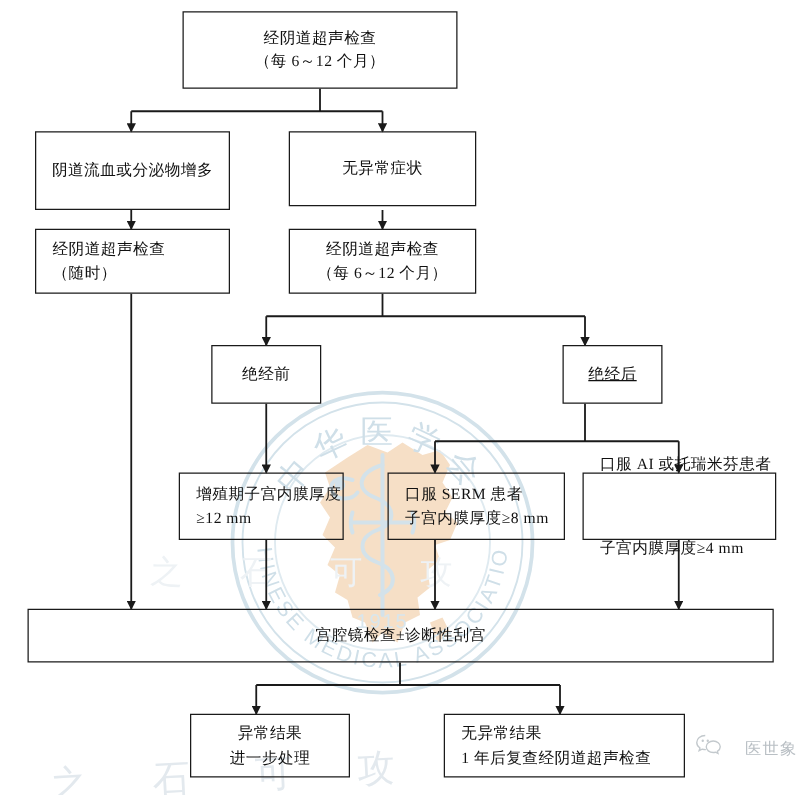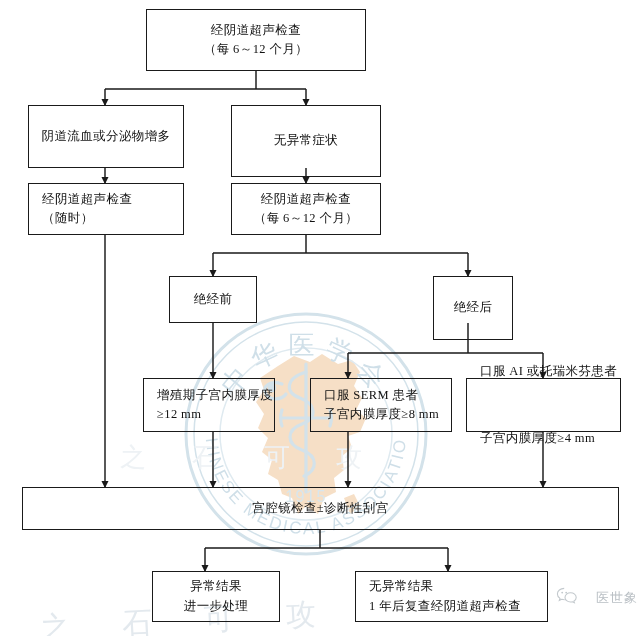--- a/index.html
+++ b/index.html
@@ -214,39 +214,39 @@
 
     <div class="node center" style="left:146px;top:9px;width:220px;height:62px;">
       <span class="ln">经阴道超声检查</span>
       <span class="ln">（每 6～12 个月）</span>
     </div>
 
     <div class="node center" style="left:28px;top:105px;width:156px;height:63px;">
       <span class="ln">阴道流血或分泌物增多</span>
     </div>
 
-    <div class="node center" style="left:231px;top:105px;width:150px;height:72px;">
+    <div class="node center" style="left:231px;top:105px;width:150px;height:60px;">
       <span class="ln">无异常症状</span>
     </div>
 
     <div class="node left" style="left:28px;top:183px;width:156px;height:52px;">
       <span class="ln">经阴道超声检查</span>
       <span class="ln">（随时）</span>
     </div>
 
     <div class="node center" style="left:231px;top:183px;width:150px;height:52px;">
       <span class="ln">经阴道超声检查</span>
       <span class="ln">（每 6～12 个月）</span>
     </div>
 
     <div class="node center" style="left:169px;top:276px;width:88px;height:47px;">
       <span class="ln">绝经前</span>
     </div>
 
-    <div class="node center" style="left:433px;top:276px;width:80px;height:64px;">
+    <div class="node center" style="left:450px;top:276px;width:80px;height:47px;text-decoration:underline;">
       <span class="ln">绝经后</span>
     </div>
 
     <div class="node left" style="left:143px;top:378px;width:132px;height:54px;">
       <span class="ln">增殖期子宫内膜厚度</span>
       <span class="ln">≥12 mm</span>
     </div>
 
     <div class="node left" style="left:310px;top:378px;width:142px;height:54px;">
       <span class="ln">口服 SERM 患者</span>

